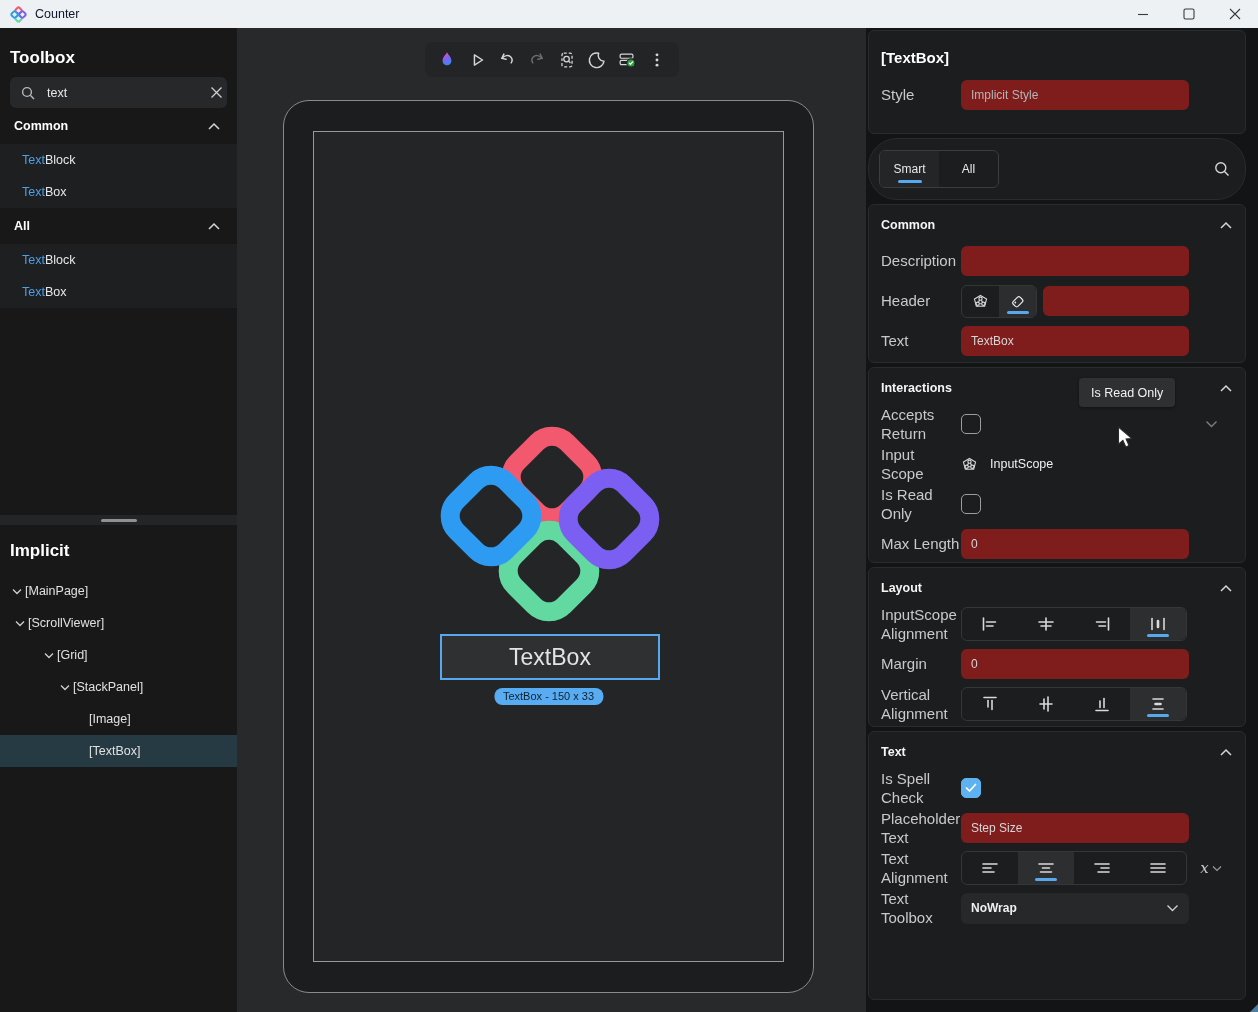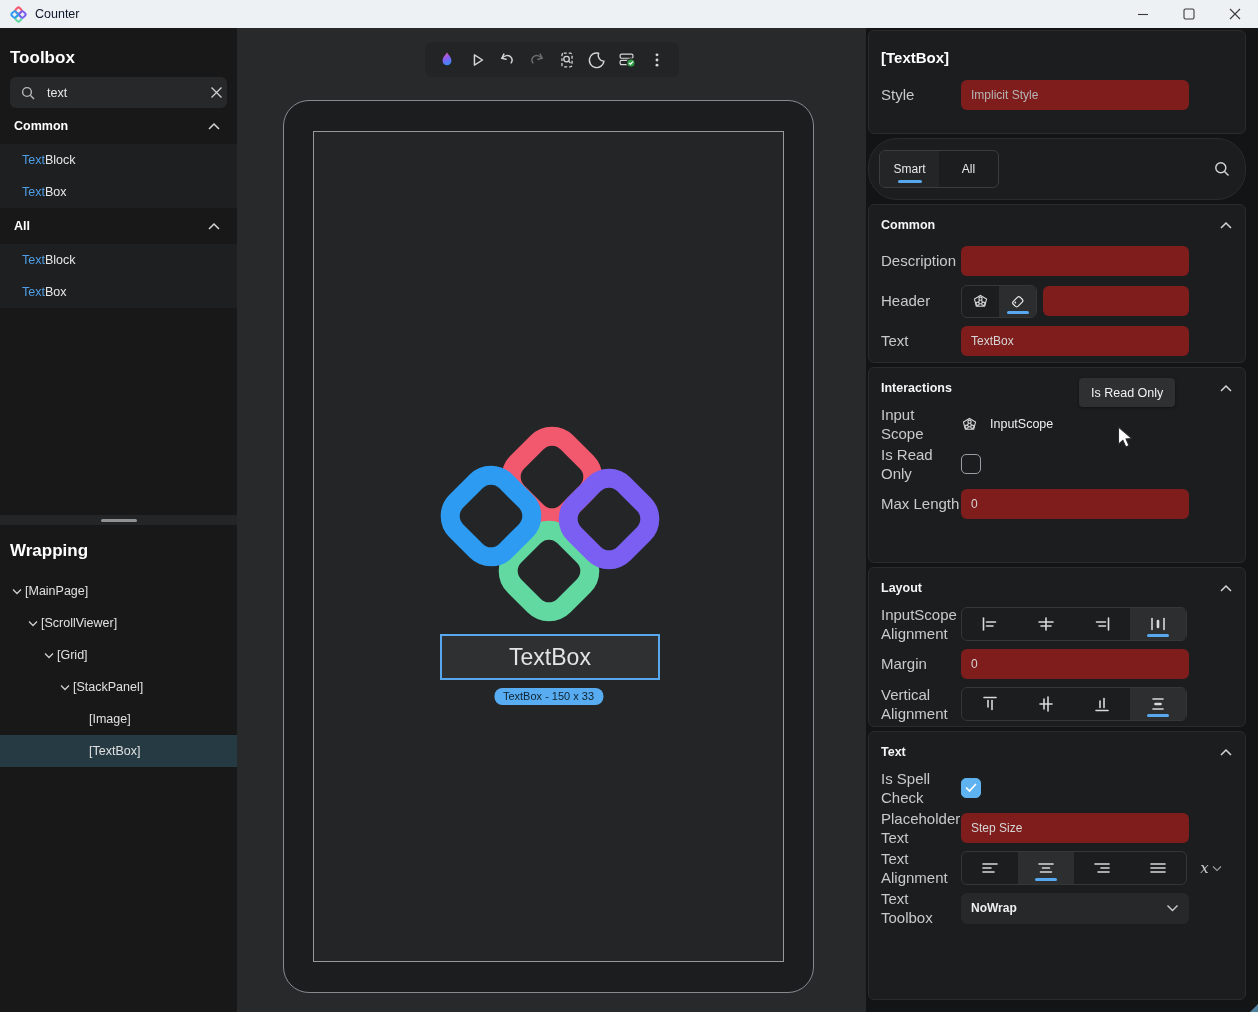--- a/index.html
+++ b/index.html
@@ -178,31 +178,31 @@
             <span class="hl">Text</span>
             <span>Box</span>
           </div>
       </div>
       <div class="toolbox-fill"></div>
     </div>
     <div class="splitter">
         <div class="splitter-handle"></div>
       </div>
     <div class="elements">
-      <div class="panel-title">Wrapping</div>
+      <div class="panel-title">Implicit</div>
       <div class="tree">
         <div class="tree-row" style="padding-left:8px">
           <span class="tree-chev">
               <svg width="10" height="7" viewBox="0 0 10 7" fill="none">
                 <polyline points="1,1.5 5,5.5 9,1.5" stroke="#cfcfcf" stroke-width="1.3"></polyline>
               </svg>
             </span>
           <span>[MainPage]</span>
         </div>
-        <div class="tree-row" style="padding-left:24px">
+        <div class="tree-row" style="padding-left:11px">
           <span class="tree-chev">
               <svg width="10" height="7" viewBox="0 0 10 7" fill="none">
                 <polyline points="1,1.5 5,5.5 9,1.5" stroke="#cfcfcf" stroke-width="1.3"></polyline>
               </svg>
             </span>
           <span>[ScrollViewer]</span>
         </div>
         <div class="tree-row" style="padding-left:40px">
           <span class="tree-chev">
               <svg width="10" height="7" viewBox="0 0 10 7" fill="none">
@@ -396,20 +396,33 @@
       <div class="tooltip">Is Read Only</div>
       <div class="card-title-row">
         <span class="card-title">Interactions</span>
         <span class="chev">
             <svg width="14" height="9" viewBox="0 0 14 9" fill="none">
               <polyline points="2,7 7,2 12,7" stroke="#d6d6d6" stroke-width="1.5"></polyline>
             </svg>
           </span>
       </div>
       <div class="prop-row">
+        <span class="prop-label">Accepts Return</span>
+        <div class="prop-ctrl no-rm">
+            <div class="chk"></div>
+          </div>
+        <div class="row-end">
+          <span>
+              <svg width="13" height="8" viewBox="0 0 13 8" fill="none">
+                <polyline points="1.5,1.5 6.5,6.5 11.5,1.5" stroke="#7e7e7e" stroke-width="1.4"></polyline>
+              </svg>
+            </span>
+        </div>
+      </div>
+      <div class="prop-row">
         <span class="prop-label">Input Scope</span>
         <div class="prop-ctrl">
           <span>
             <svg width="17" height="17" viewBox="0 0 18 18" fill="none" stroke="#d6d6d6" stroke-width="1.2">
               <path d="M9 2.6 L15.4 6.4 L13.4 14 L4.6 14 L2.6 6.4 Z"></path>
               <circle cx="9" cy="6" r="1.7"></circle>
                 <circle cx="6" cy="11.4" r="1.7"></circle>
                 <circle cx="12" cy="11.4" r="1.7"></circle>
               <line x1="8" y1="7.4" x2="6.8" y2="10"></line>
                 <line x1="10" y1="7.4" x2="11.2" y2="10"></line>

